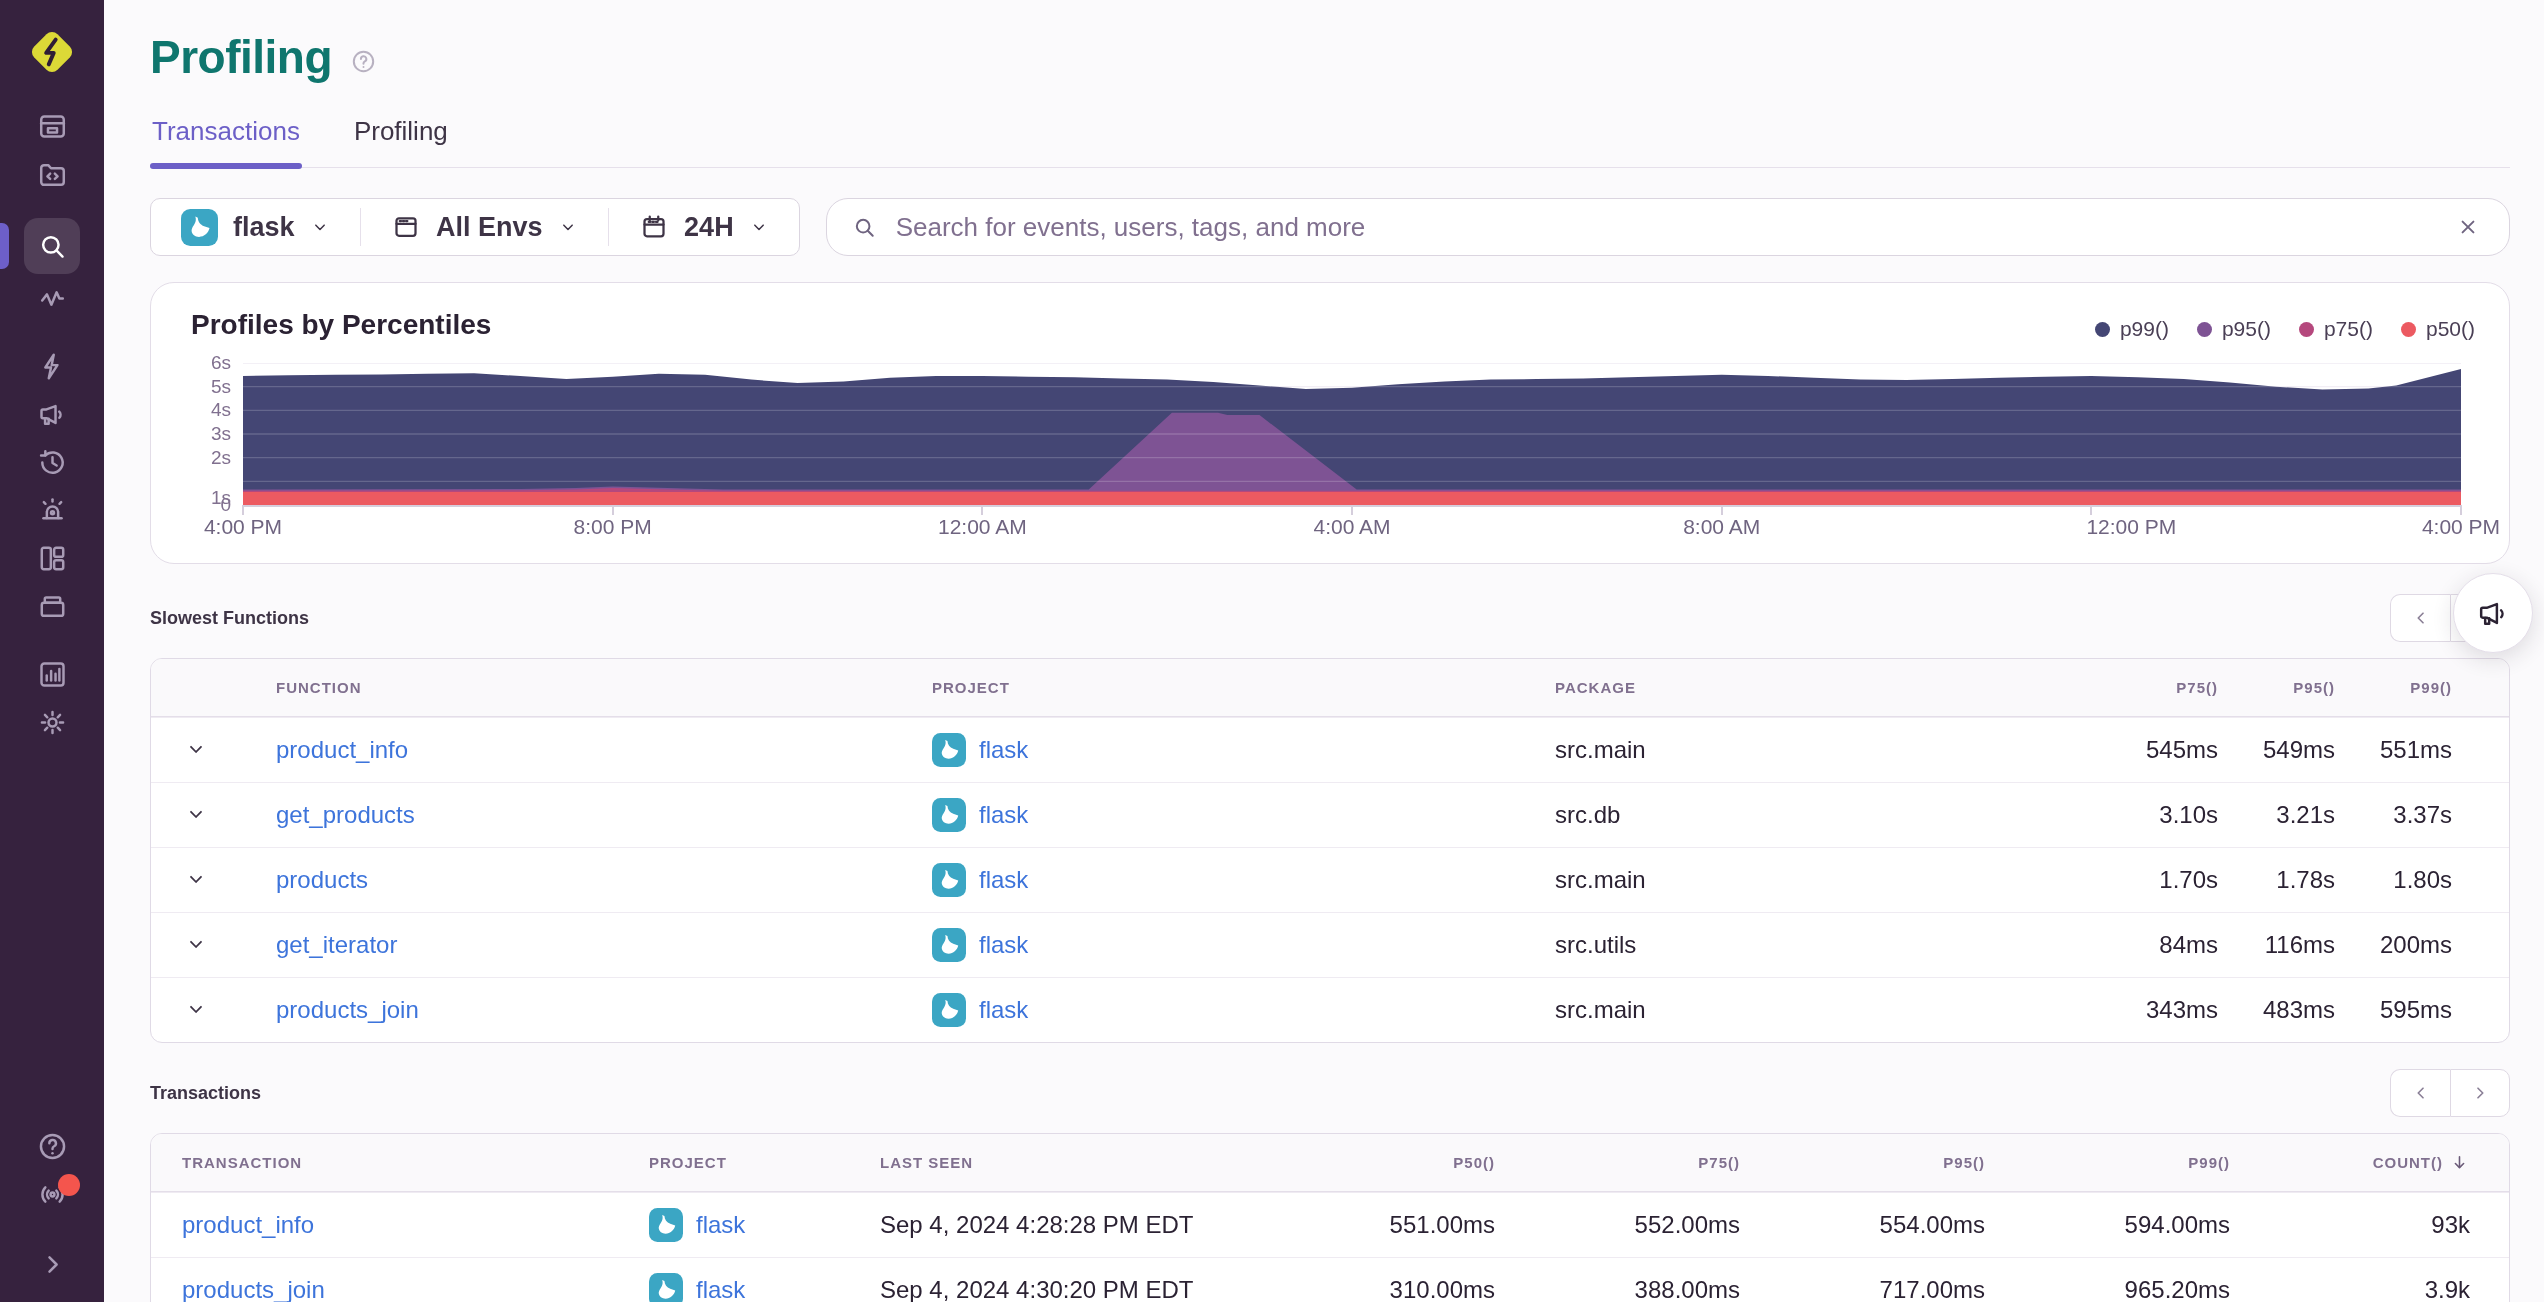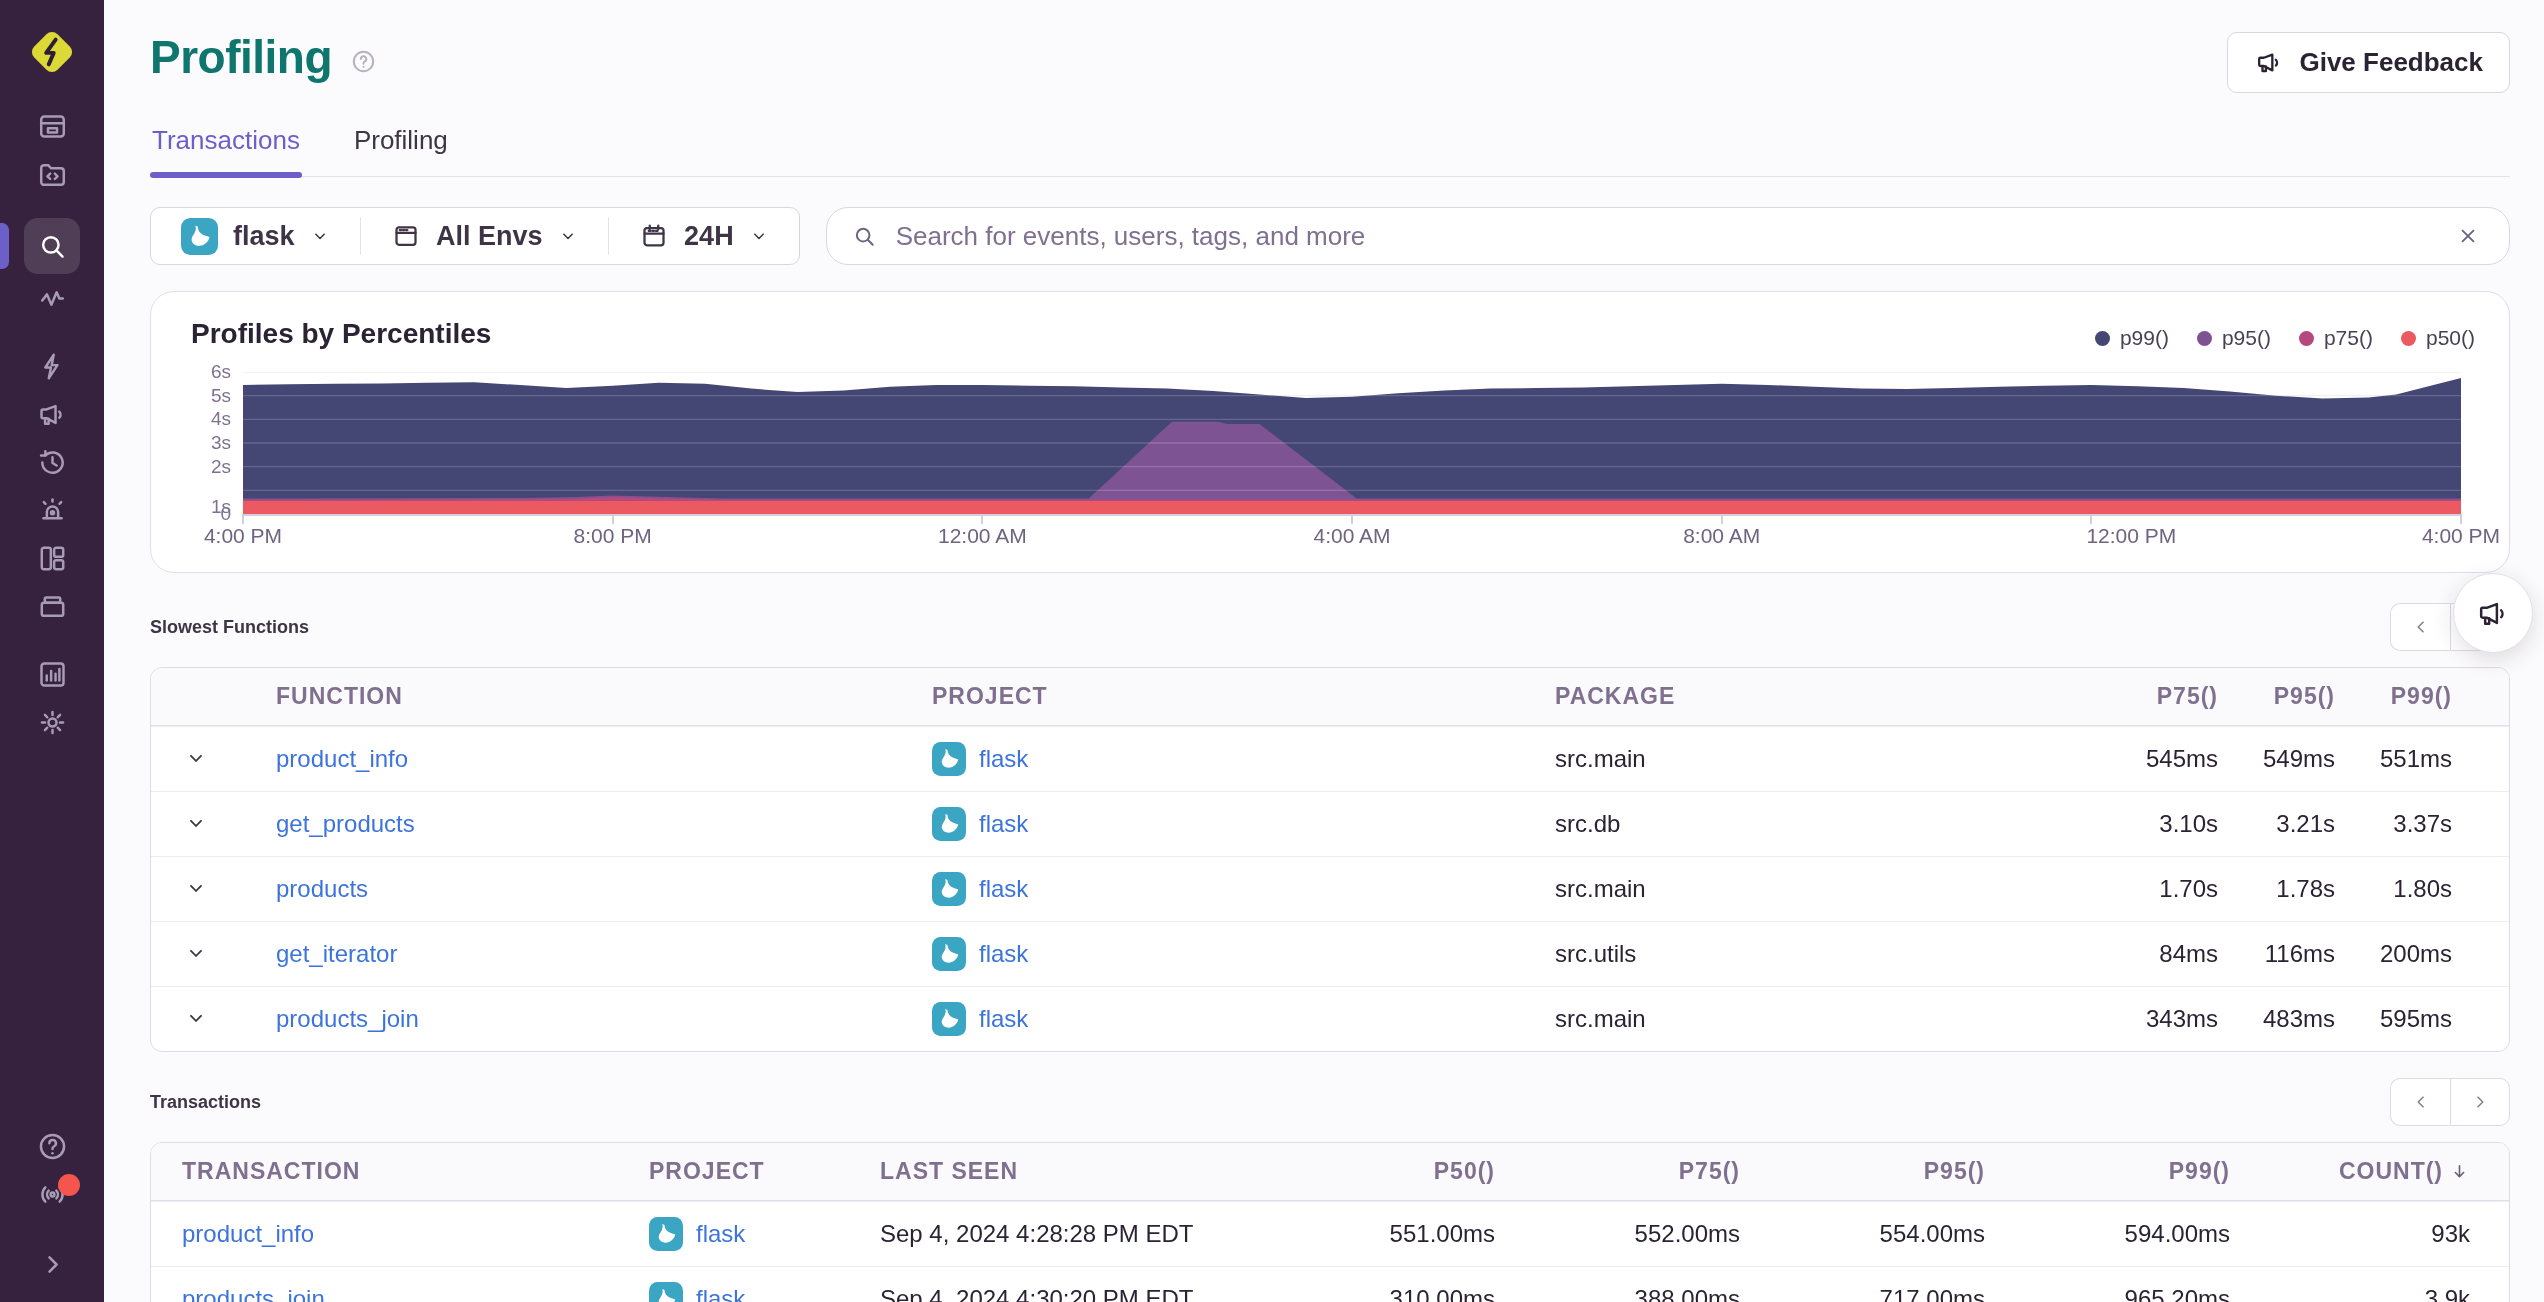--- a/index.html
+++ b/index.html
@@ -81,21 +81,21 @@
   .pager{display:flex}
   .pager button{width:60px;height:48px;background:#fff;border:1.5px solid #DFD9E4;display:flex;
     align-items:center;justify-content:center;color:#8A7F96;cursor:pointer;padding:0}
   .pager button:first-child{border-radius:10px 0 0 10px;border-right:none}
   .pager button:last-child{border-radius:0 10px 10px 0}
   .pager svg{width:22px;height:22px}
   .table-card{margin-top:16px;background:#fff;border:1.5px solid #E0DAE6;border-radius:12px;overflow:hidden}
   .grid-sf{display:grid;grid-template-columns:125px 656px 623px 1fr 117px 117px 117px;padding-right:57px;align-items:center}
   .grid-tx{display:grid;grid-template-columns:467px 231px 1fr 245px 245px 245px 245px 240px;padding:0 39px 0 31px;align-items:center}
   .thead{background:#FAF9FB;border-bottom:1.5px solid #E4DEE9;height:57px}
-  .th{font-size:23px;font-weight:700;color:#80708F;letter-spacing:1px;display:flex;align-items:center;white-space:nowrap}
+  .th{font-size:15px;font-weight:700;color:#80708F;letter-spacing:1px;display:flex;align-items:center;white-space:nowrap}
   .th.num{justify-content:flex-end}
   .th .sort{width:21px;height:21px;margin-left:6px;color:#6A5A78}
   .trow{height:64px;border-top:1.5px solid #EFEBF2}
   .trow:first-of-type{border-top:none}
   .cell{font-size:24px;color:#2B2233;white-space:nowrap;overflow:hidden}
   .cell.num{text-align:right}
   .link{color:#3D74DB;cursor:pointer;text-decoration:none}
   .proj{display:flex;align-items:center;gap:13px}
   .proj .flask-badge{width:34px;height:34px}
   .expand-btn{width:36px;height:36px;margin-left:29px;background:none;border:none;color:#3E3446;
@@ -262,30 +262,20 @@
     <div class="title-row">
       <h1 class="page-title">Profiling</h1>
       <span class="help-badge">
         <svg class="ic" viewBox="0 0 24 24">
             <circle cx="12" cy="12" r="8.6"></circle>
             <path d="M9.7 9.7a2.4 2.4 0 1 1 3.5 2.1c-.8.4-1.2 1-1.2 1.8v.3"></path>
             <path d="M12 16.9h.01"></path>
           </svg>
       </span>
     </div>
-    <button class="feedback-btn">
-      <span>
-        <svg class="ic" viewBox="0 0 24 24" style="width:31px;height:31px">
-            <path d="M14.2 5.9v12.2l-6.6-3.4H5a1 1 0 0 1-1-1V9.3a1 1 0 0 1 1-1h2.6z"></path>
-            <path d="M6.6 14.9v3.8h2.6v-3.6"></path>
-            <path d="M16.9 9.9a3.3 3.3 0 0 1 .1 4.5"></path>
-          </svg>
-      </span>
-      <span>Give Feedback</span>
-    </button>
   </div>
 
   <div class="tabs" id="tabs">
       <div class="tab active">Transactions</div>
       <div class="tab">Profiling</div>
     </div>
 
   <div class="filter-row">
     <div class="filter-group">
       <div class="filter-seg">

